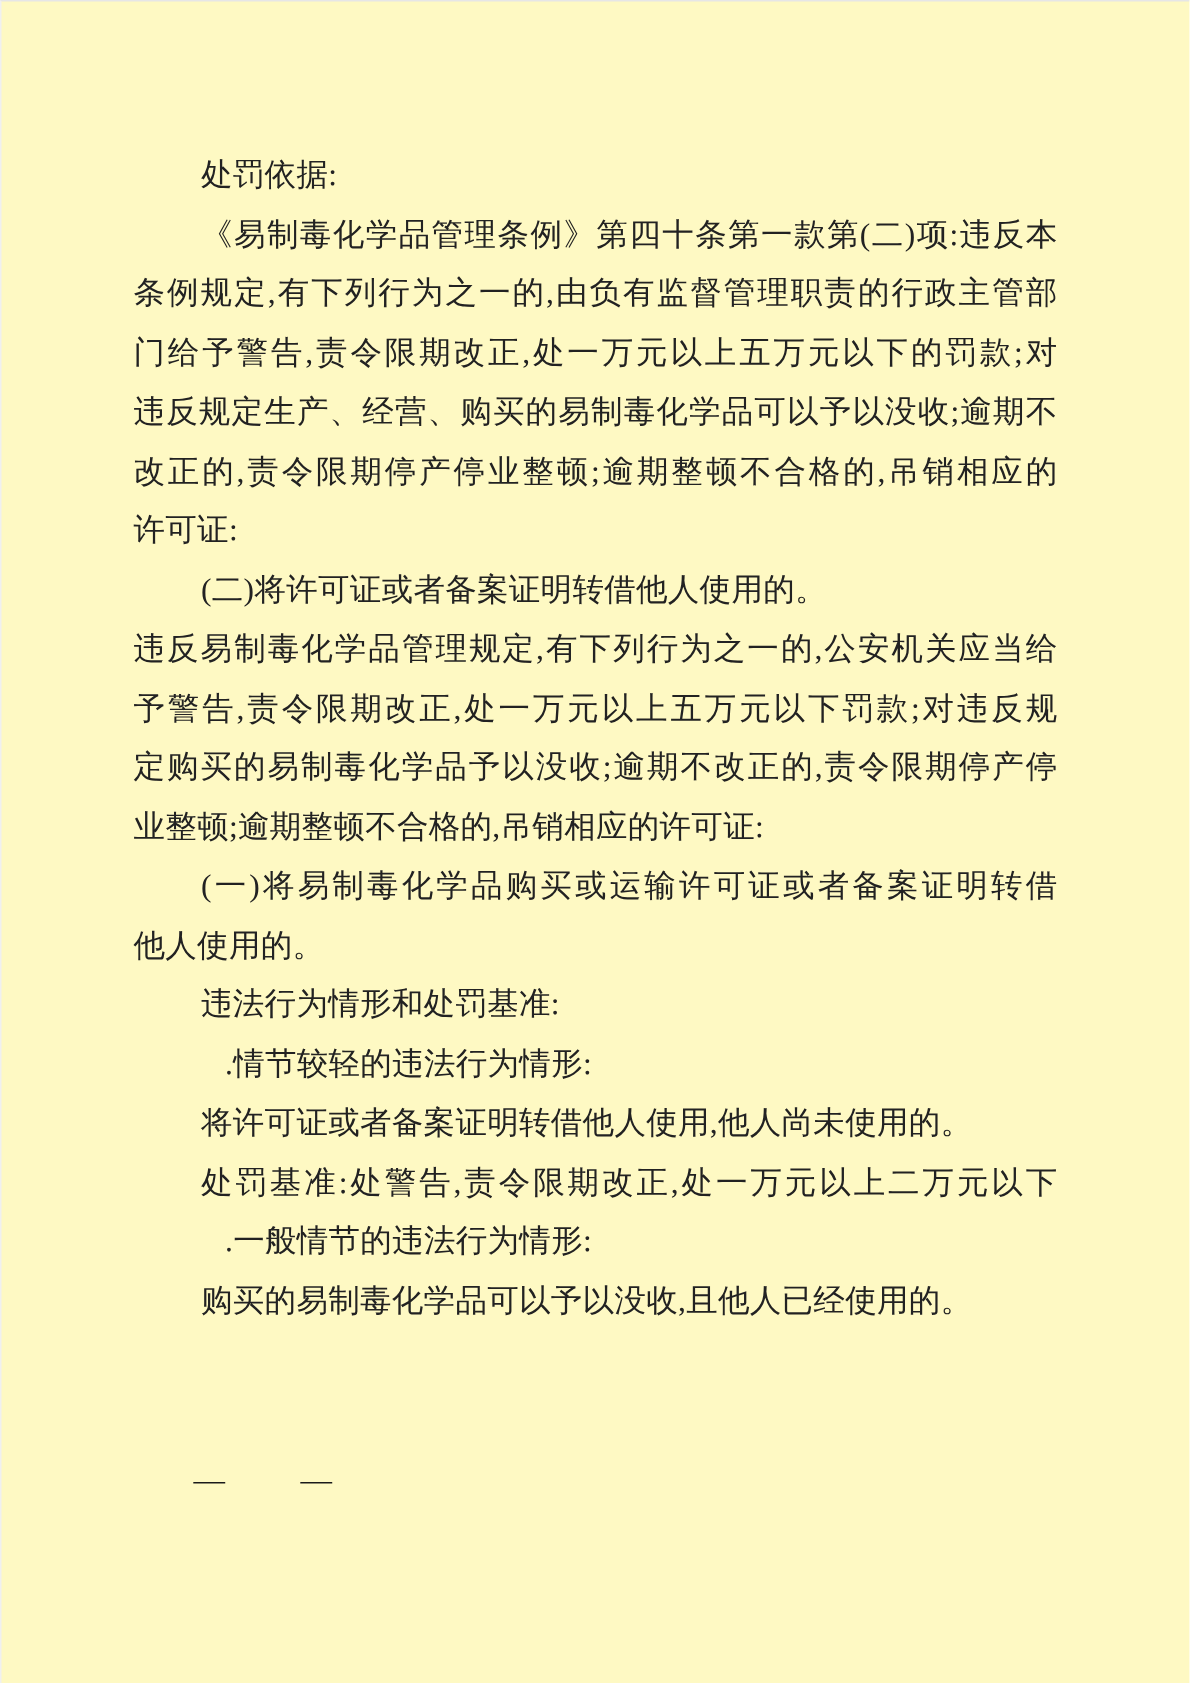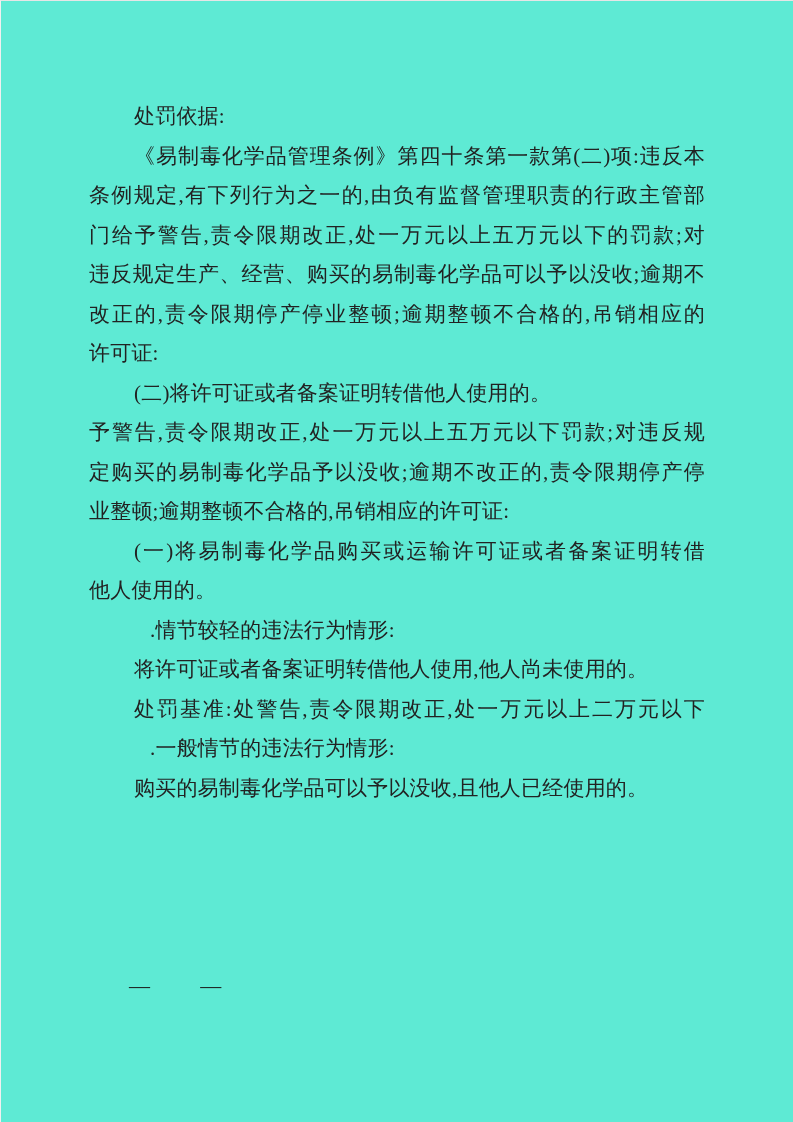--- a/index.html
+++ b/index.html
@@ -4,21 +4,21 @@
 <style>
   html, body {
     margin: 0;
     padding: 0;
     background: #ffffff;
   }
   .page {
     position: relative;
     width: 793px;
     height: 1122px;
-    background: #5eead4;
+    background: #fef9c3;
     border-top: 1px solid #e6e6e6;
     border-left: 1px solid #f0f0f0;
     box-sizing: border-box;
     overflow: hidden;
     font-family: "Liberation Serif", "DejaVu Serif", serif;
     color: #222222;
   }
   .textblock {
     position: absolute;
     left: 88px;
@@ -58,25 +58,27 @@
 <div class="page">
   <div class="textblock">
     <div class="line i2">处罚依据:</div>
     <div class="line i2 full">《易制毒化学品管理条例》第四十条第一款第(二)项:违反本</div>
     <div class="line full">条例规定,有下列行为之一的,由负有监督管理职责的行政主管部</div>
     <div class="line full">门给予警告,责令限期改正,处一万元以上五万元以下的罚款;对</div>
     <div class="line full">违反规定生产、经营、购买的易制毒化学品可以予以没收;逾期不</div>
     <div class="line full">改正的,责令限期停产停业整顿;逾期整顿不合格的,吊销相应的</div>
     <div class="line">许可证:</div>
     <div class="line i2">(二)将许可证或者备案证明转借他人使用的。</div>
+    <div class="line full">违反易制毒化学品管理规定,有下列行为之一的,公安机关应当给</div>
     <div class="line full">予警告,责令限期改正,处一万元以上五万元以下罚款;对违反规</div>
     <div class="line full">定购买的易制毒化学品予以没收;逾期不改正的,责令限期停产停</div>
     <div class="line">业整顿;逾期整顿不合格的,吊销相应的许可证:</div>
     <div class="line i2 full">(一)将易制毒化学品购买或运输许可证或者备案证明转借</div>
     <div class="line">他人使用的。</div>
+    <div class="line i2">违法行为情形和处罚基准:</div>
     <div class="line i3">.情节较轻的违法行为情形:</div>
     <div class="line i2">将许可证或者备案证明转借他人使用,他人尚未使用的。</div>
     <div class="line i2 full">处罚基准:处警告,责令限期改正,处一万元以上二万元以下</div>
     <div class="line i3">.一般情节的违法行为情形:</div>
     <div class="line i2">购买的易制毒化学品可以予以没收,且他人已经使用的。</div>
   </div>
 
   <div class="footer">
     <span class="dash">—</span>
     <span class="dash">—</span>

